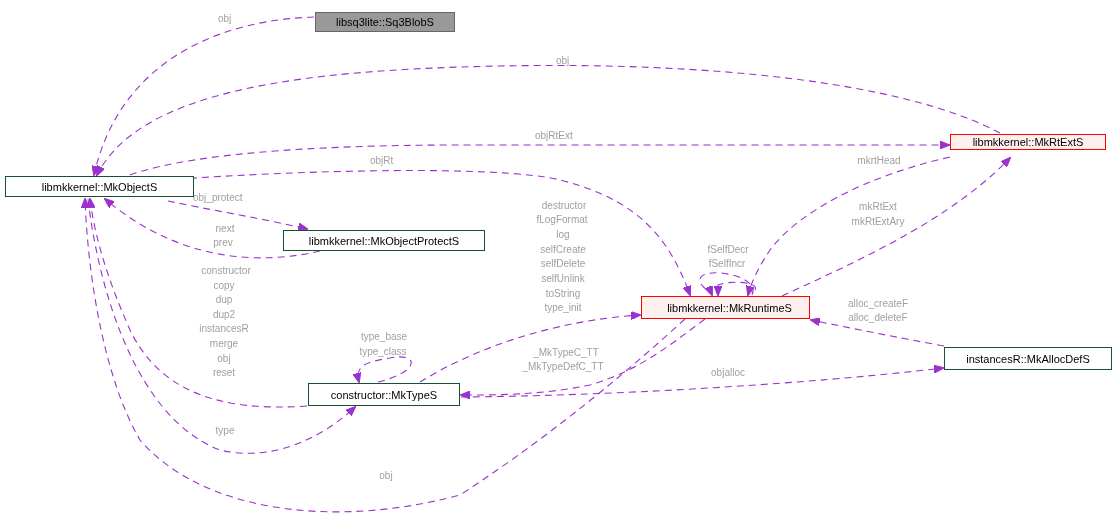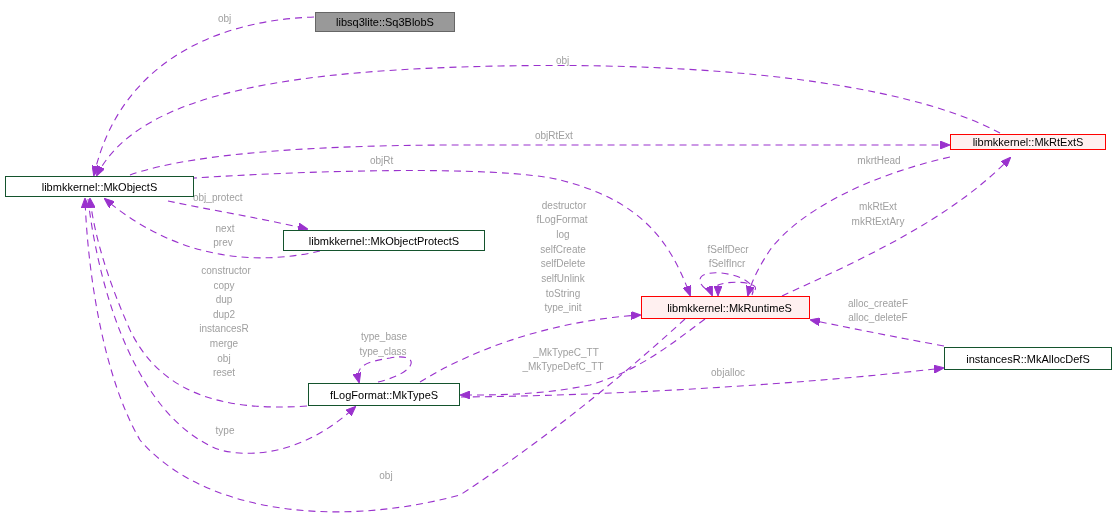--- a/index.html
+++ b/index.html
@@ -101,14 +101,14 @@
 
   <path class="edge" marker-end="url(#ah)" d="M685,319 C640,360 560,430 460,495 C330,530 200,510 140,440 C105,380 88,280 85,199"></path>
   <text class="elabel" x="386" y="479" text-anchor="middle">obj</text>
 </svg>
 
 <div class="node external" style="left:315px; top:12px; width:140px; height:20px;">libsq3lite::Sq3BlobS</div>
 <div class="node" style="left:5px; top:176px; width:189px; height:21px;">libmkkernel::MkObjectS</div>
 <div class="node" style="left:283px; top:230px; width:202px; height:21px;">libmkkernel::MkObjectProtectS</div>
 <div class="node incomplete" style="left:950px; top:134px; width:156px; height:16px;">libmkkernel::MkRtExtS</div>
 <div class="node incomplete" style="left:641px; top:296px; width:169px; height:23px;padding-left:8px;">libmkkernel::MkRuntimeS</div>
-<div class="node" style="left:308px; top:383px; width:152px; height:23px;">fLogFormat::MkTypeS</div>
+<div class="node" style="left:308px; top:383px; width:152px; height:23px;">constructor::MkTypeS</div>
 <div class="node" style="left:944px; top:347px; width:168px; height:23px;">instancesR::MkAllocDefS</div>
 
 </body></html>

